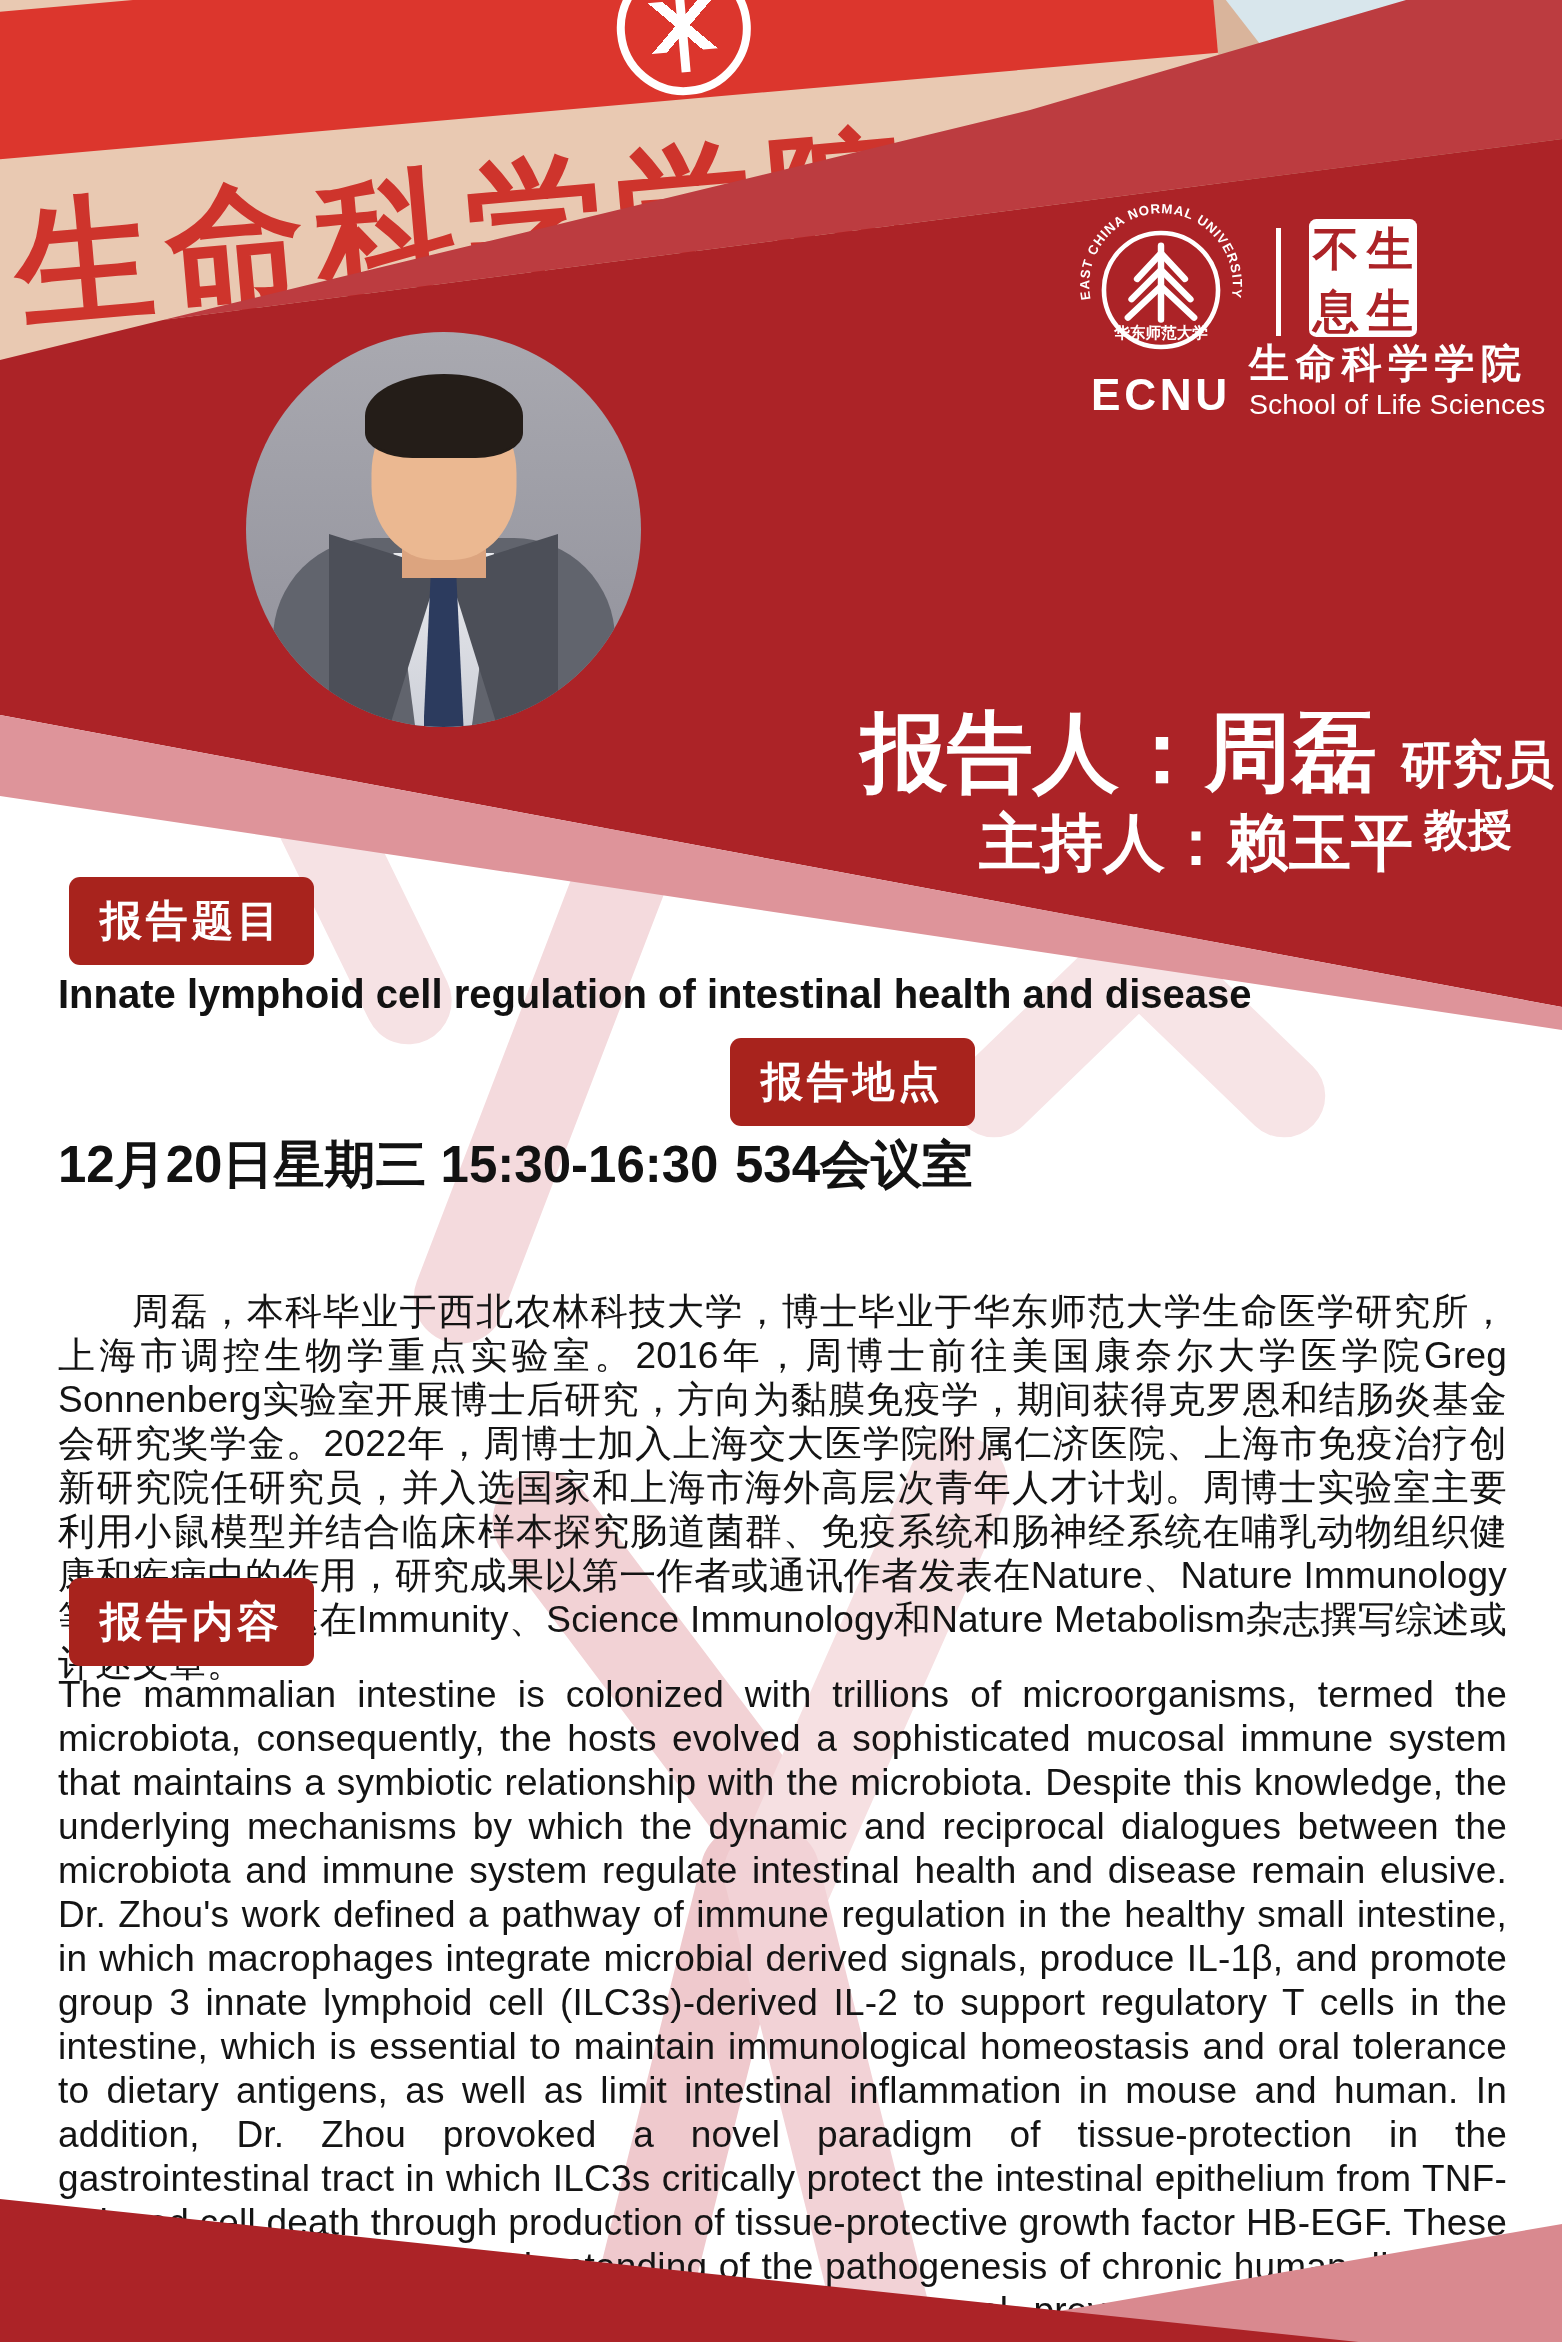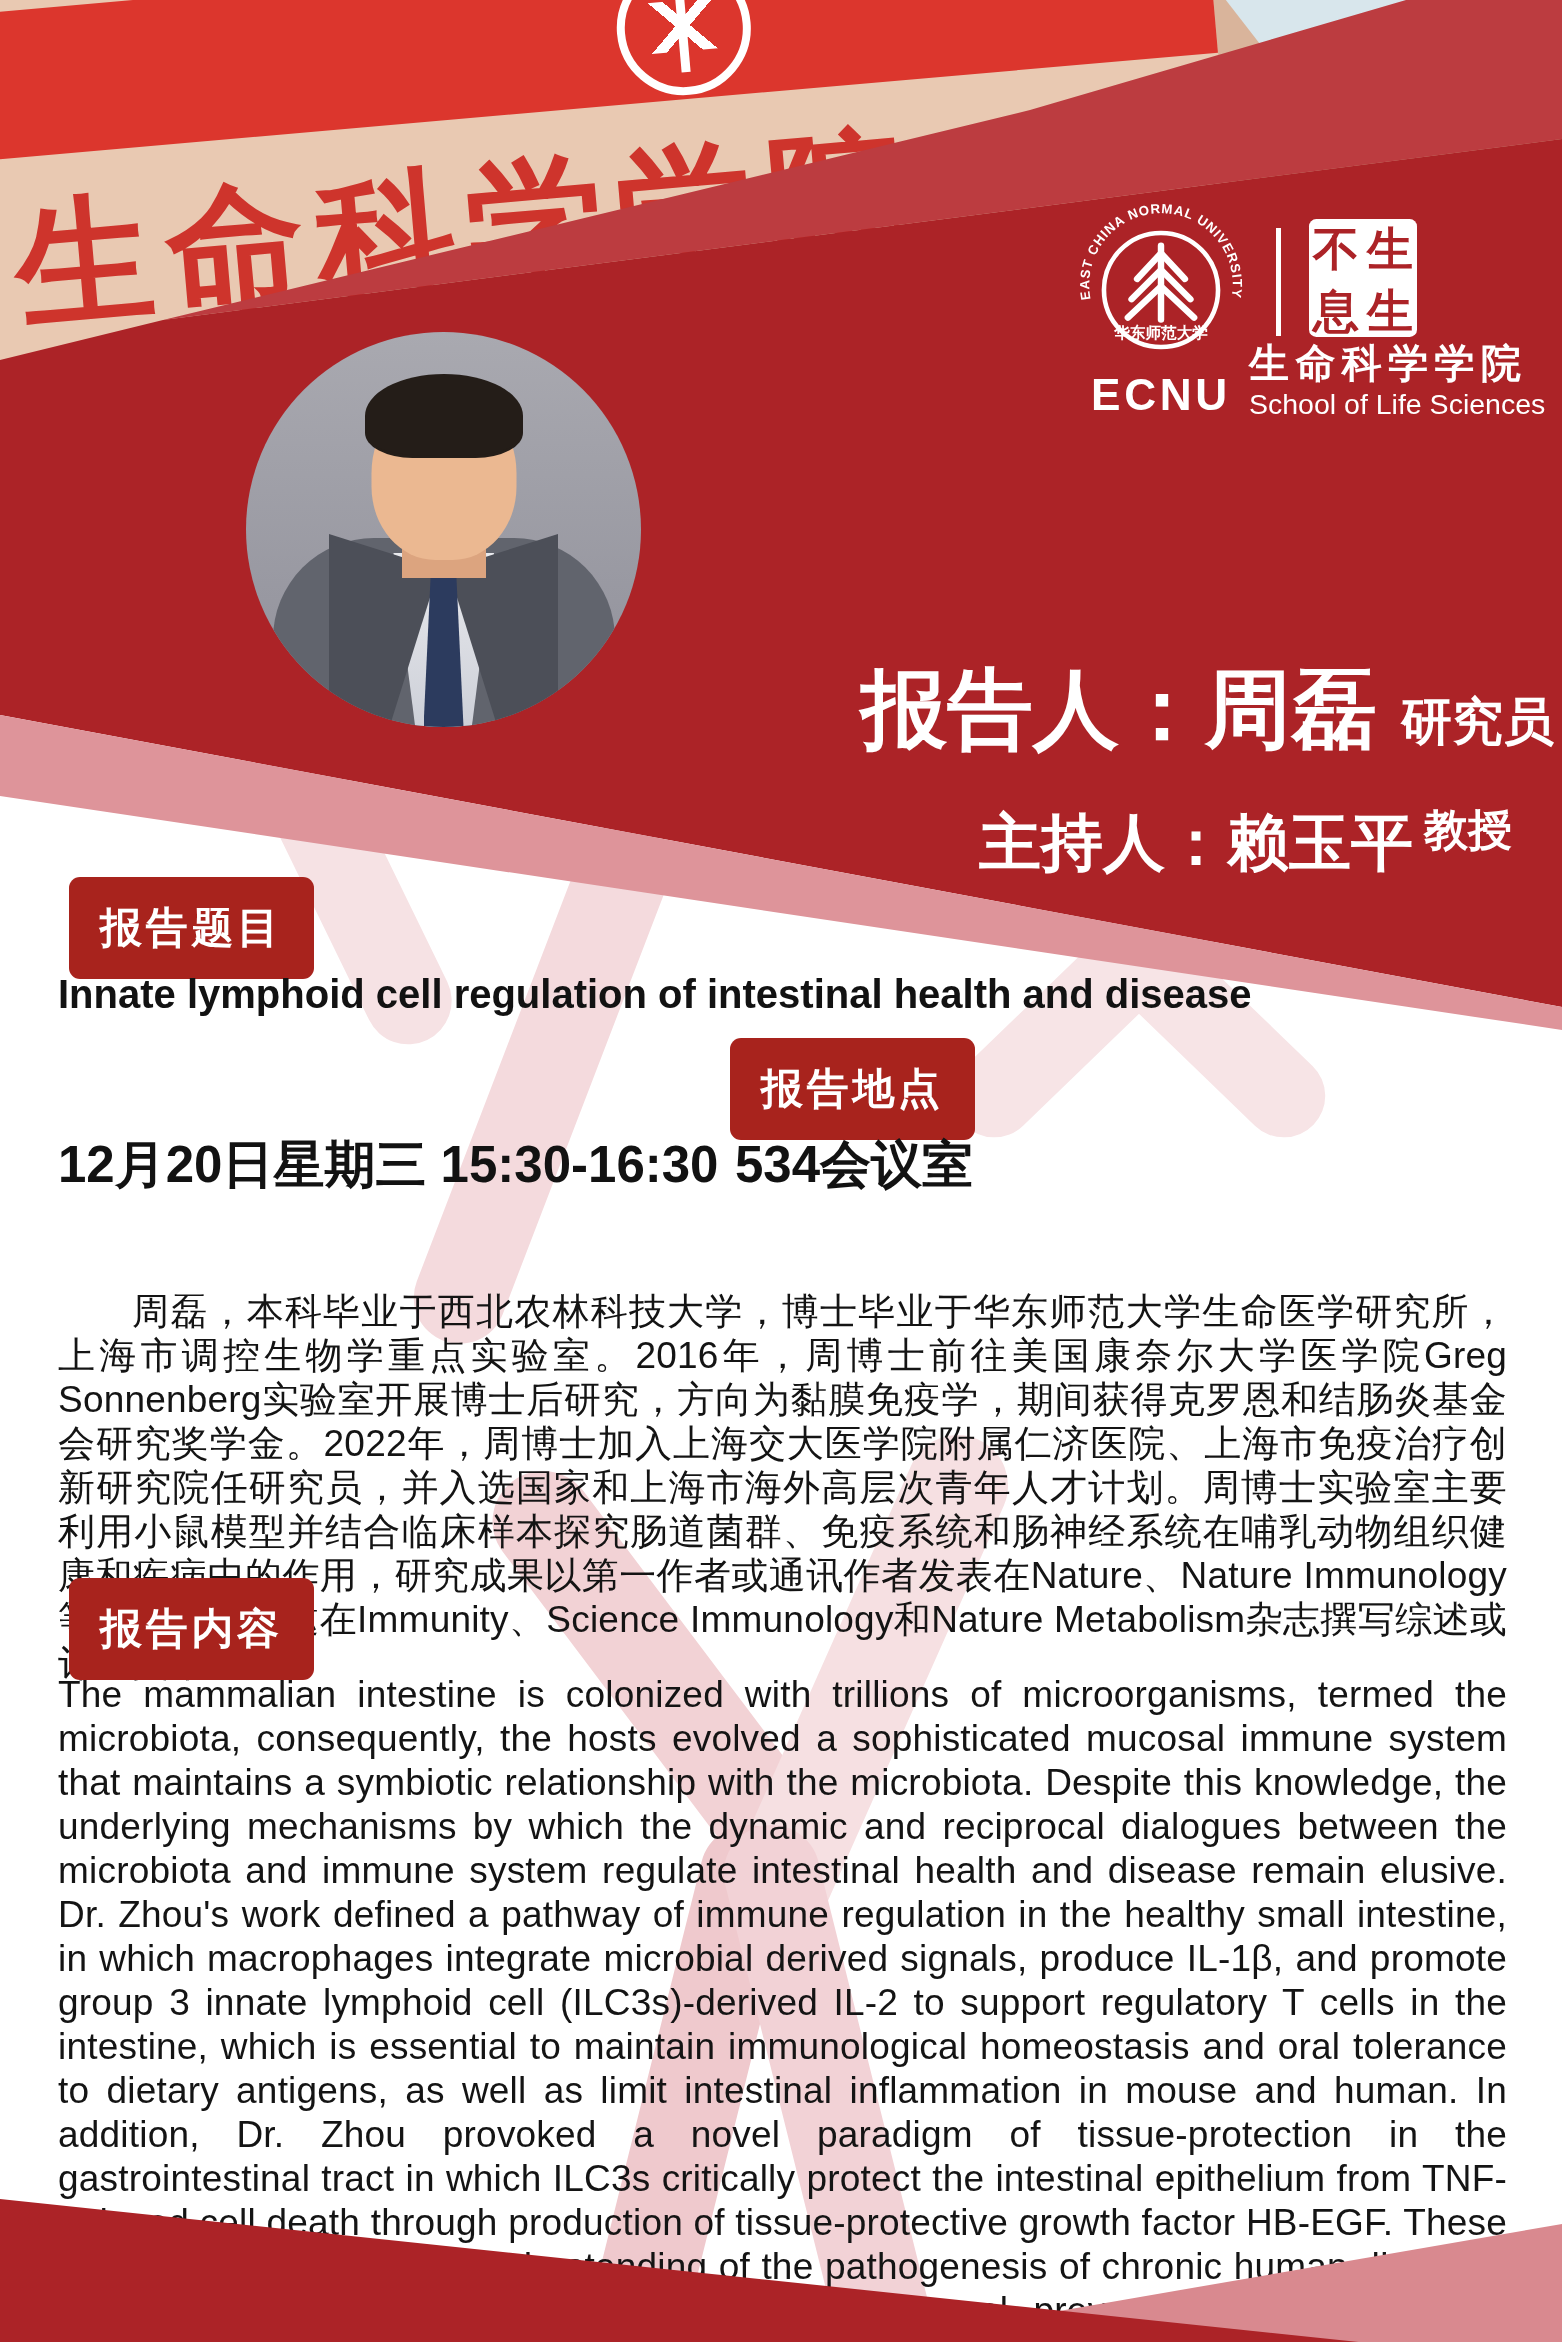--- a/index.html
+++ b/index.html
@@ -59,30 +59,30 @@
   .logo-divider{position:absolute;left:1276px;top:228px;width:4.6px;height:108px;background:#fff;}
   .seal{position:absolute;left:1309px;top:219px;width:108px;height:118px;background:#fff;border-radius:7.3px;
         display:grid;grid-template-columns:1fr 1fr;grid-template-rows:1fr 1fr;align-items:center;justify-items:center;
         font-weight:900;font-size:46px;color:#AC2327;}
   .school-cn{position:absolute;left:1249px;top:336px;font-size:40px;font-weight:700;color:#fff;letter-spacing:6.4px;white-space:nowrap;}
   .school-en{position:absolute;left:1249px;top:388px;font-size:28.5px;color:#fff;font-family:Liberation Sans, sans-serif;white-space:nowrap;}
 
   
   .main-title{position:absolute;left:709px;top:411px;font-size:193px;line-height:1.08;font-weight:900;color:#fff;
               letter-spacing:1.8px;white-space:nowrap;text-shadow:15.6px 12px 0 #060606;}
-  .speaker-line{position:absolute;left:861px;top:652px;color:#fff;white-space:nowrap;display:flex;align-items:baseline;}
+  .speaker-line{position:absolute;left:861px;top:695px;color:#fff;white-space:nowrap;display:flex;align-items:baseline;}
   .speaker-main{font-size:86px;font-weight:700;}
   .speaker-sub{font-size:51px;font-weight:700;margin-left:24px;}
   .host-line{position:absolute;left:979px;top:801px;color:#fff;white-space:nowrap;display:flex;align-items:flex-start;}
   .host-main{font-size:62px;font-weight:700;}
   .host-sub{font-size:44px;font-weight:700;margin-left:11px;}
 
   
   .badge{position:absolute;background:#A8231D;color:#fff;font-size:42px;font-weight:700;letter-spacing:3.7px;
-         padding:23px 31px;border-radius:11px;white-space:nowrap;}
+         padding:16px 31px;border-radius:11px;white-space:nowrap;}
   .b-topic{left:69px;top:877px;}
   .b-time{left:69px;top:1038px;}
   .b-loc{left:730px;top:1038px;}
   .b-bio{left:69px;top:1194px;}
   .b-content{left:69px;top:1578px;}
   .topic-text{position:absolute;left:58px;top:972px;width:1469px;font-size:40px;font-weight:700;color:#121212;}
   .time-text{position:absolute;left:58px;top:1131px;font-size:51px;font-weight:700;color:#121212;white-space:nowrap;}
   .loc-text{position:absolute;left:735px;top:1131px;font-size:51px;font-weight:700;color:#121212;white-space:nowrap;}
   .para{position:absolute;left:58px;width:1449px;font-size:37px;line-height:44px;color:#141414;
         text-align:justify;letter-spacing:0.2px;}

